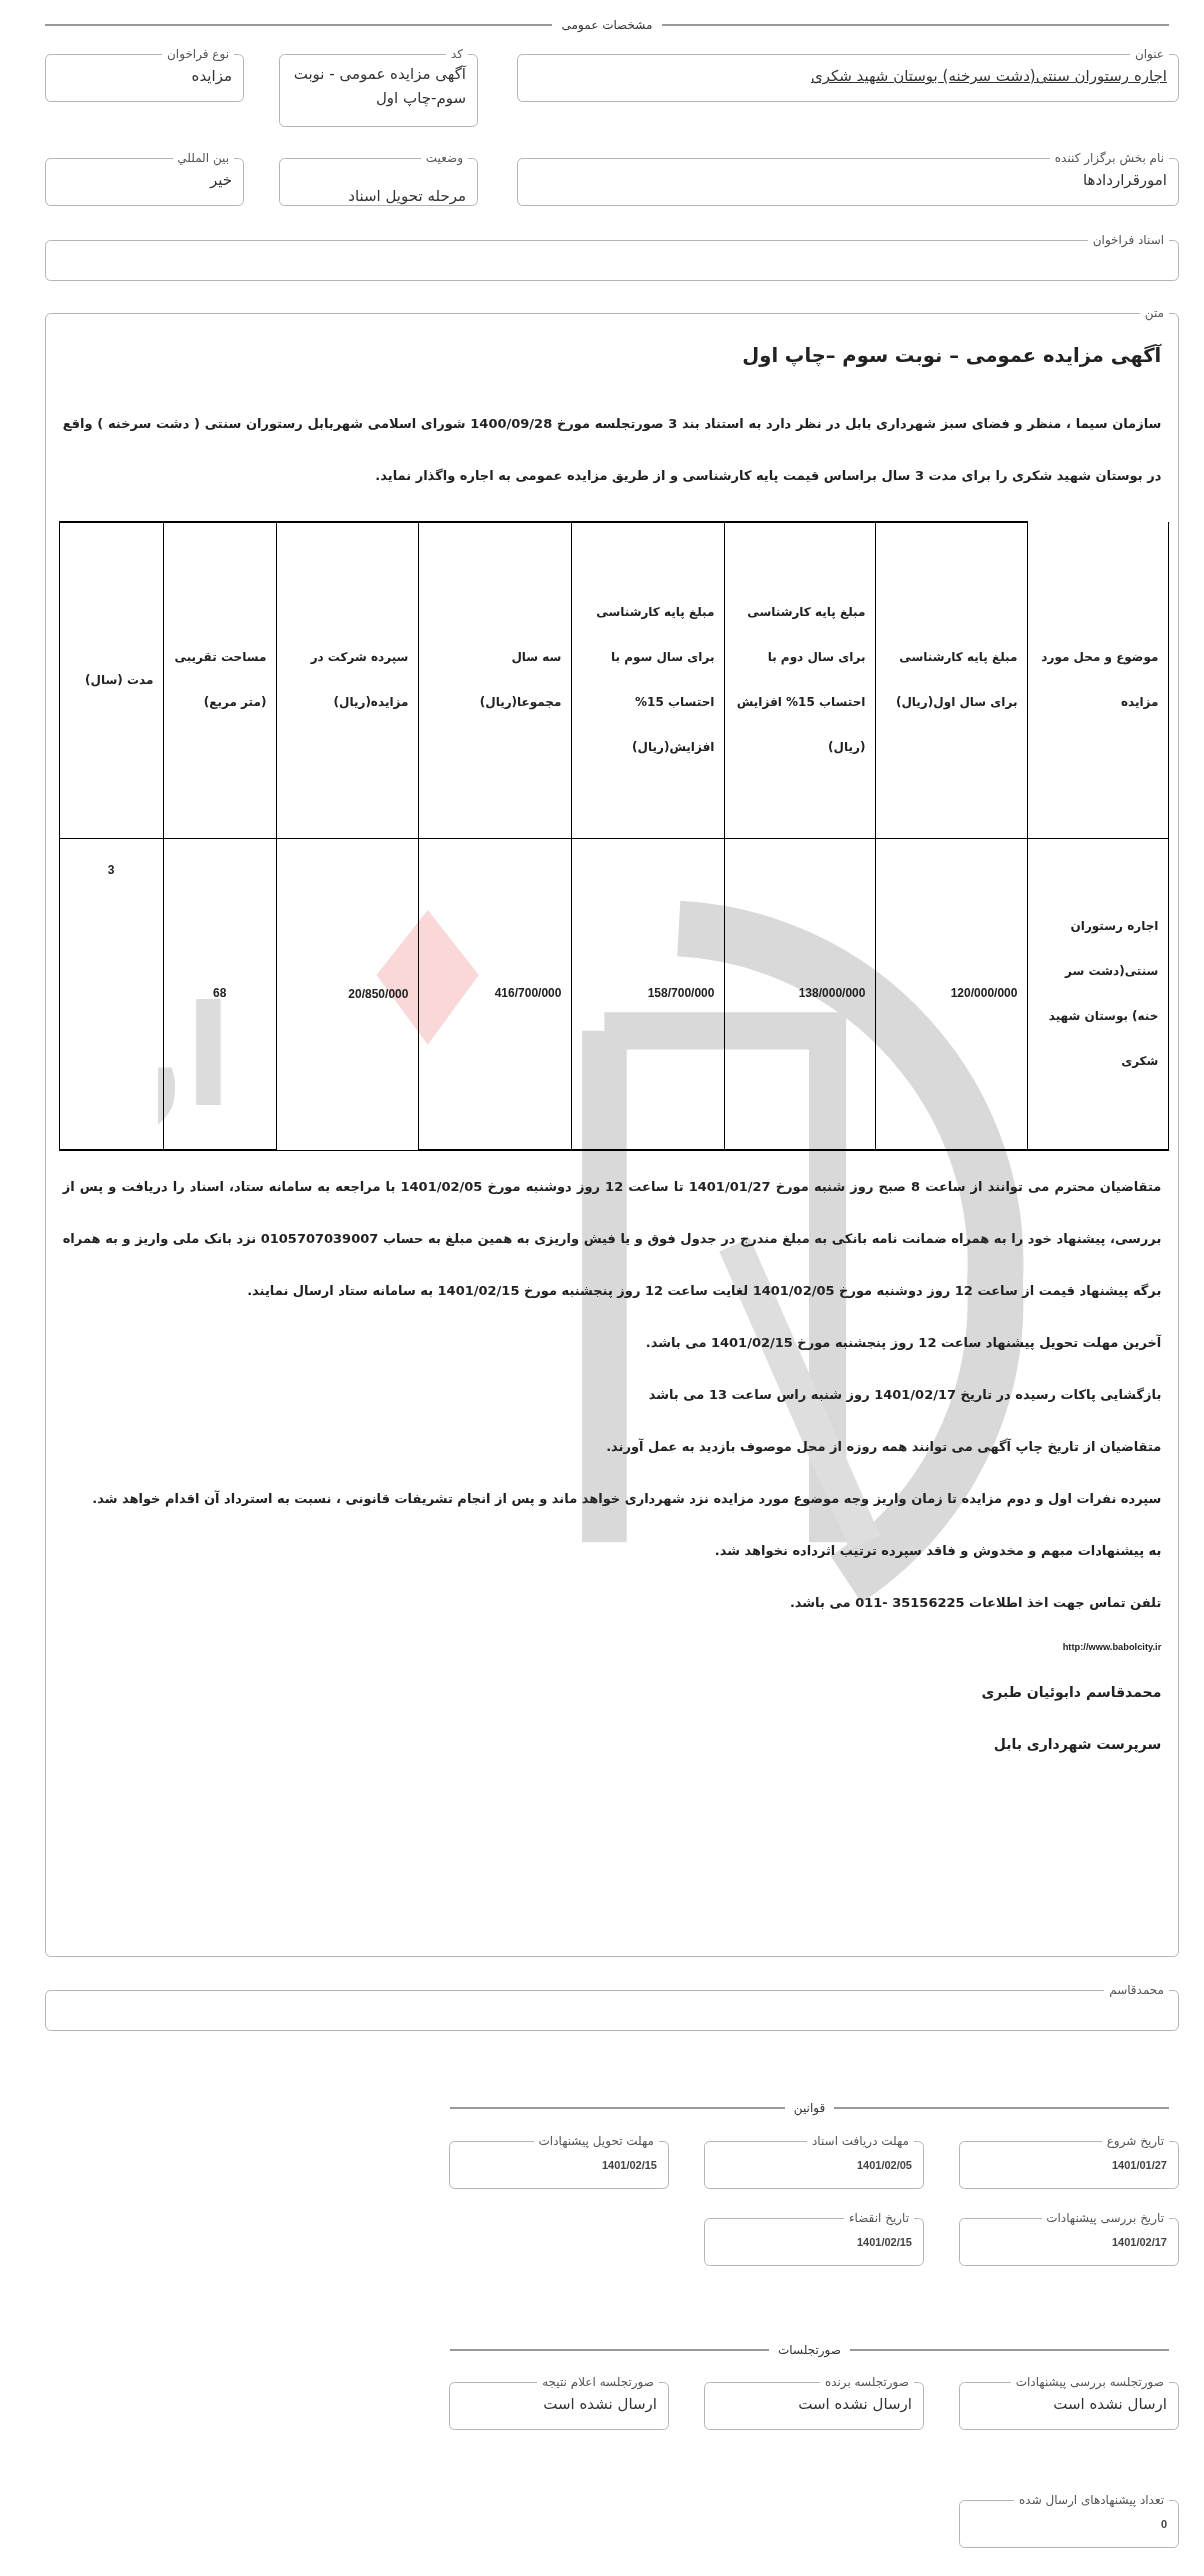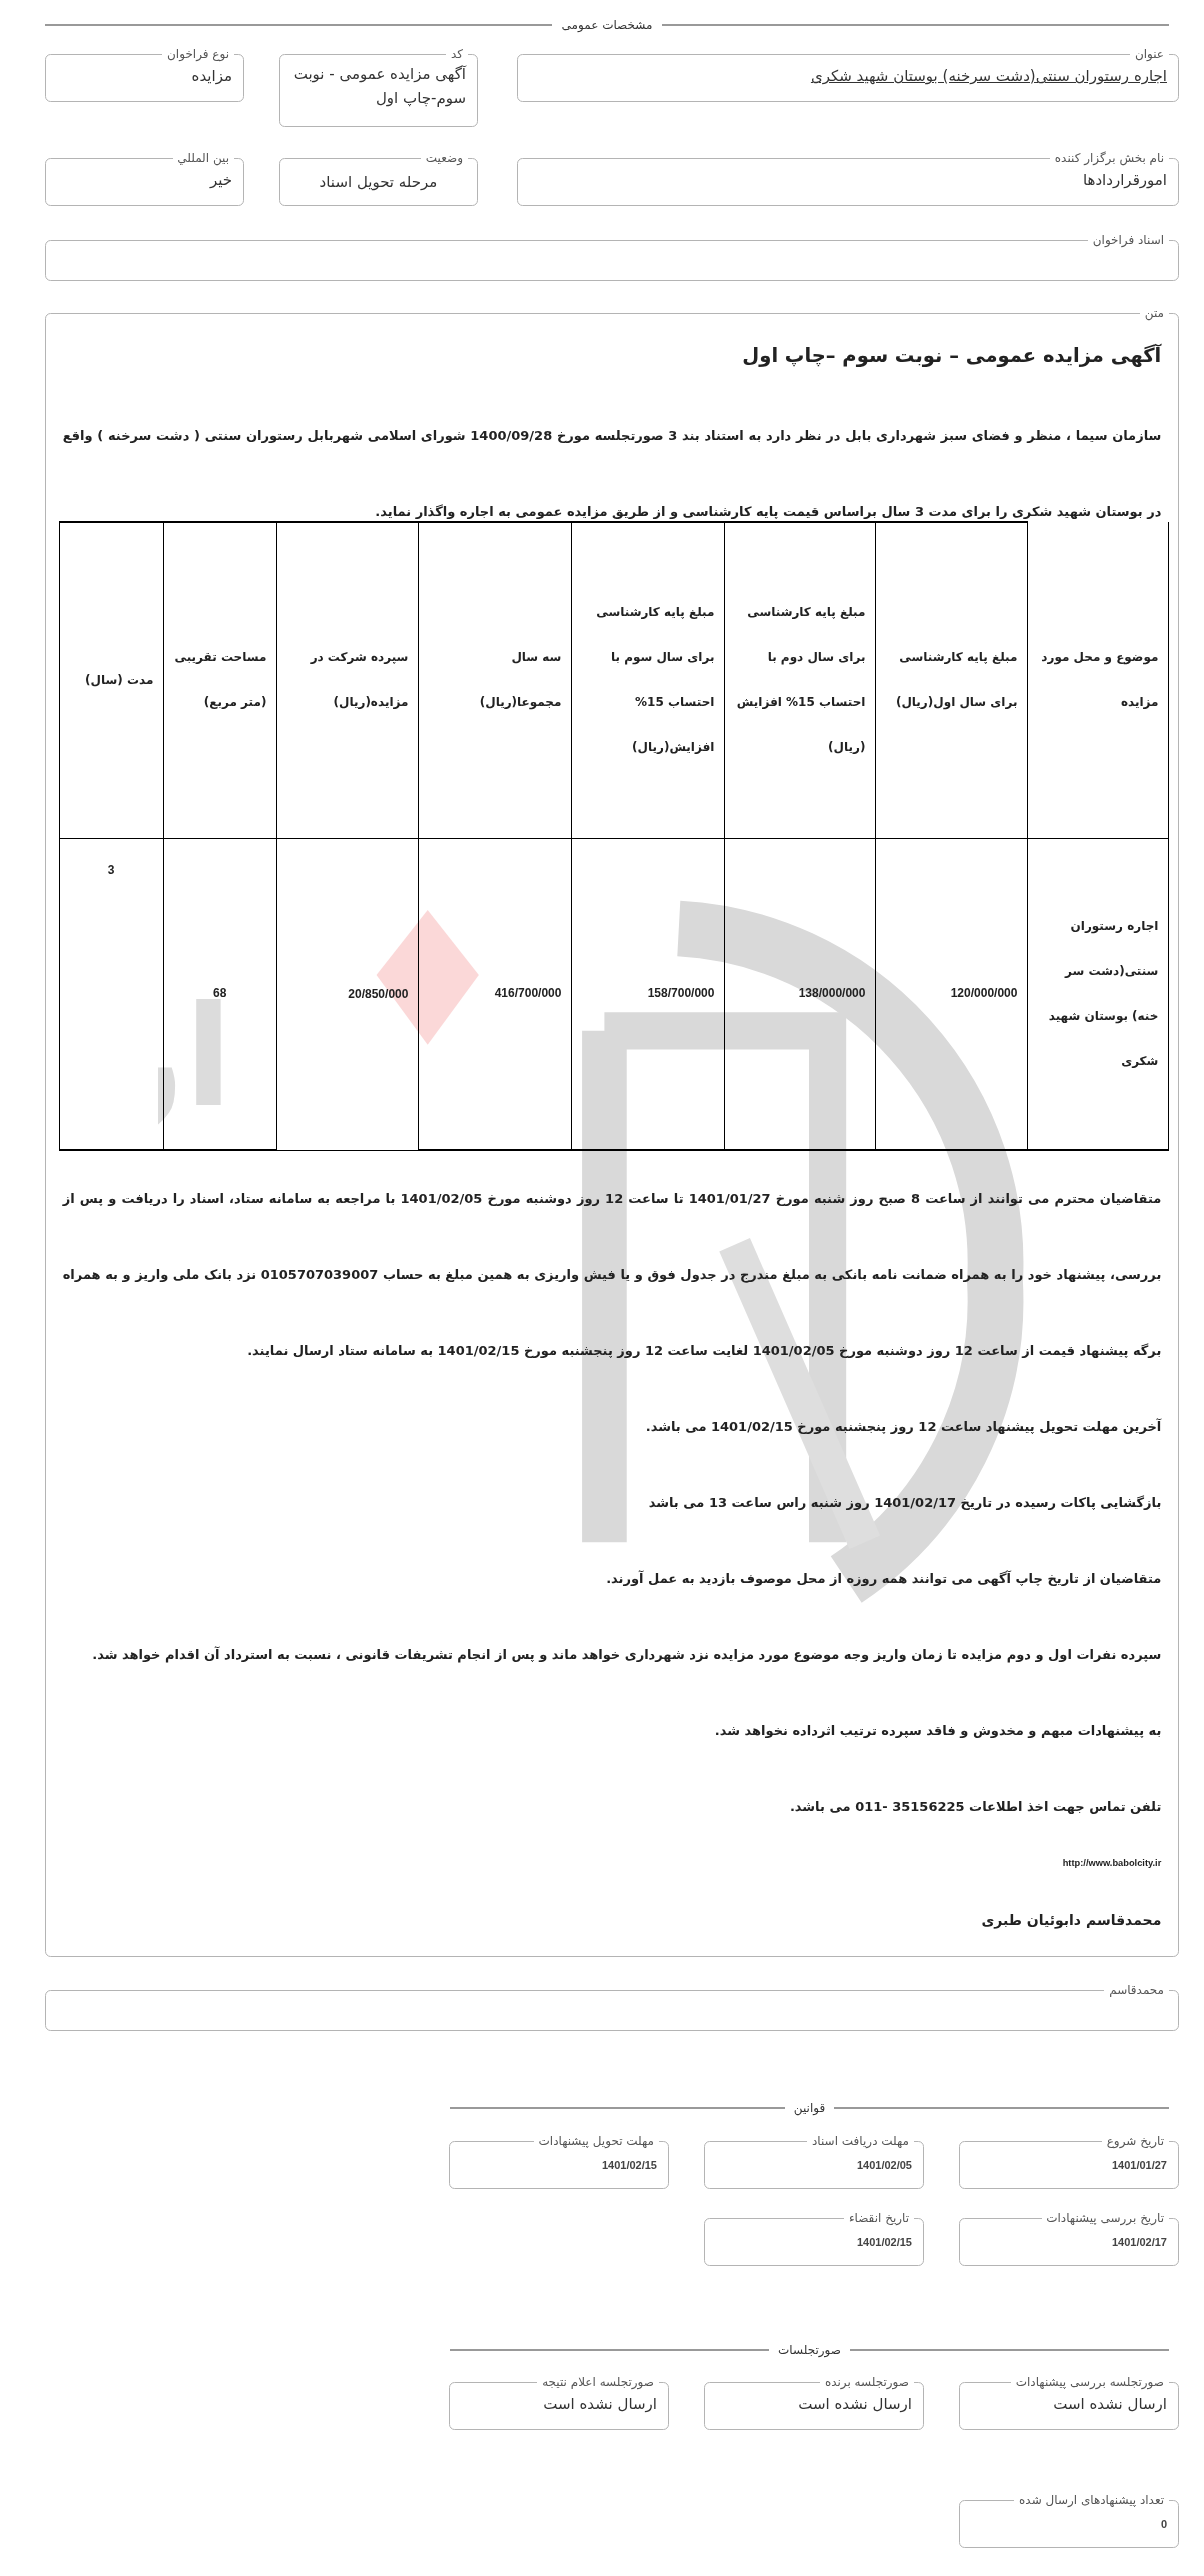--- a/index.html
+++ b/index.html
@@ -55,21 +55,21 @@
   
   .doc-content {
     position: absolute;
     top: 18.6px; right: 16.7px; left: 16.7px;
     font-family: "DejaVu Sans", sans-serif;
   }
   .doc-title {
     font-size: 19.5px; font-weight: bold; color: #222; margin-top: 9.3px; line-height: 28px;
   }
   .doc-para {
-    font-size: 13px; font-weight: bold; color: #222; line-height: 76px;
+    font-size: 13px; font-weight: bold; color: #222; line-height: 52px;
     text-align: justify;
   }
   .doc-para.small { font-size: 9.3px; line-height: 37px; font-family: "Liberation Sans", sans-serif; }
 
   table.auction {
     position: absolute;
     border-collapse: collapse;
     direction: rtl;
     table-layout: fixed;
   }
@@ -119,21 +119,21 @@
   <span class="value" style="top:9.3px;">مزایده</span>
 </div>
 
 <div class="fbox" style="top:158px; right:26px; width:662px; height:48px;">
   <span class="legend">نام بخش برگزار کننده</span>
   <span class="value" style="top:9.3px;">امورقراردادها</span>
 </div>
 
 <div class="fbox" style="top:158px; left:279px; width:199px; height:48px;">
   <span class="legend">وضعیت</span>
-  <span class="value" style="top:11px;text-align:center;">مرحله تحویل اسناد</span>
+  <span class="value" style="top:25px;">مرحله تحویل اسناد</span>
 </div>
 
 <div class="fbox" style="top:158px; left:45px; width:199px; height:48px;">
   <span class="legend">بین المللي</span>
   <span class="value" style="top:9.3px;">خیر</span>
 </div>
 
 <div class="fbox" style="top:240px; right:26px; left:45px; height:41px;">
   <span class="legend">اسناد فراخوان</span>
 </div>

